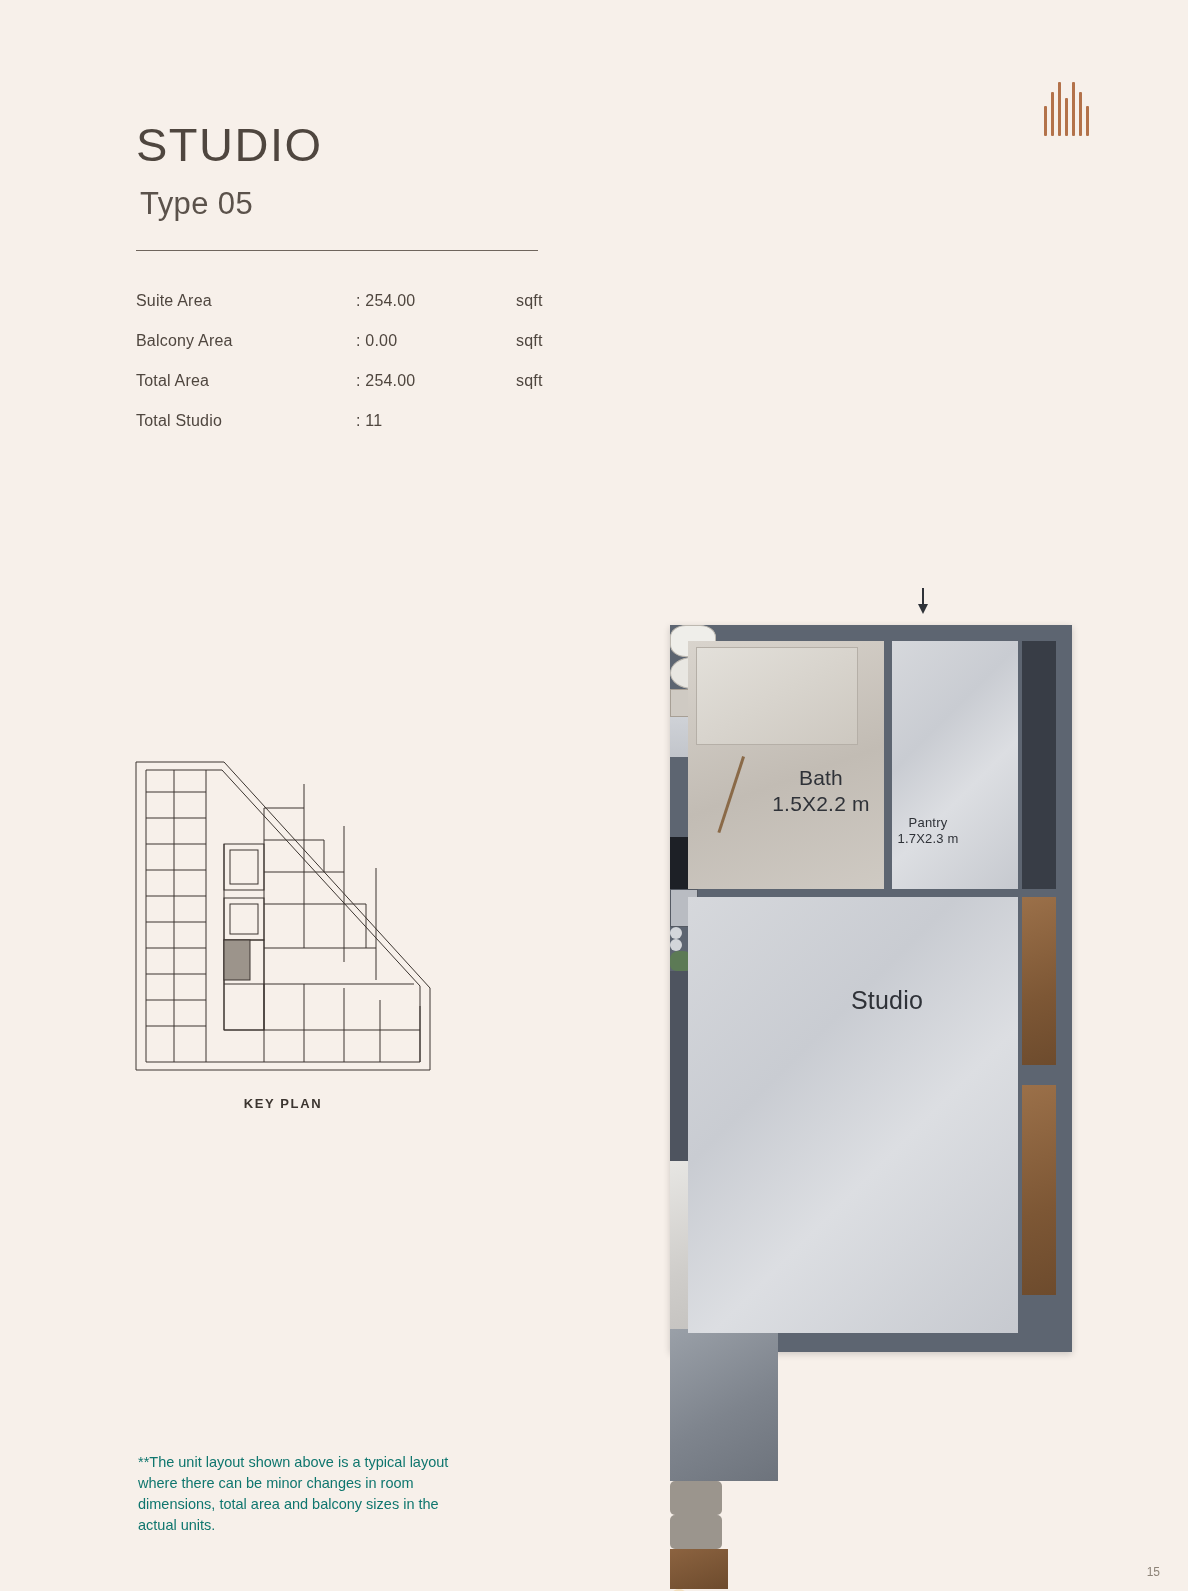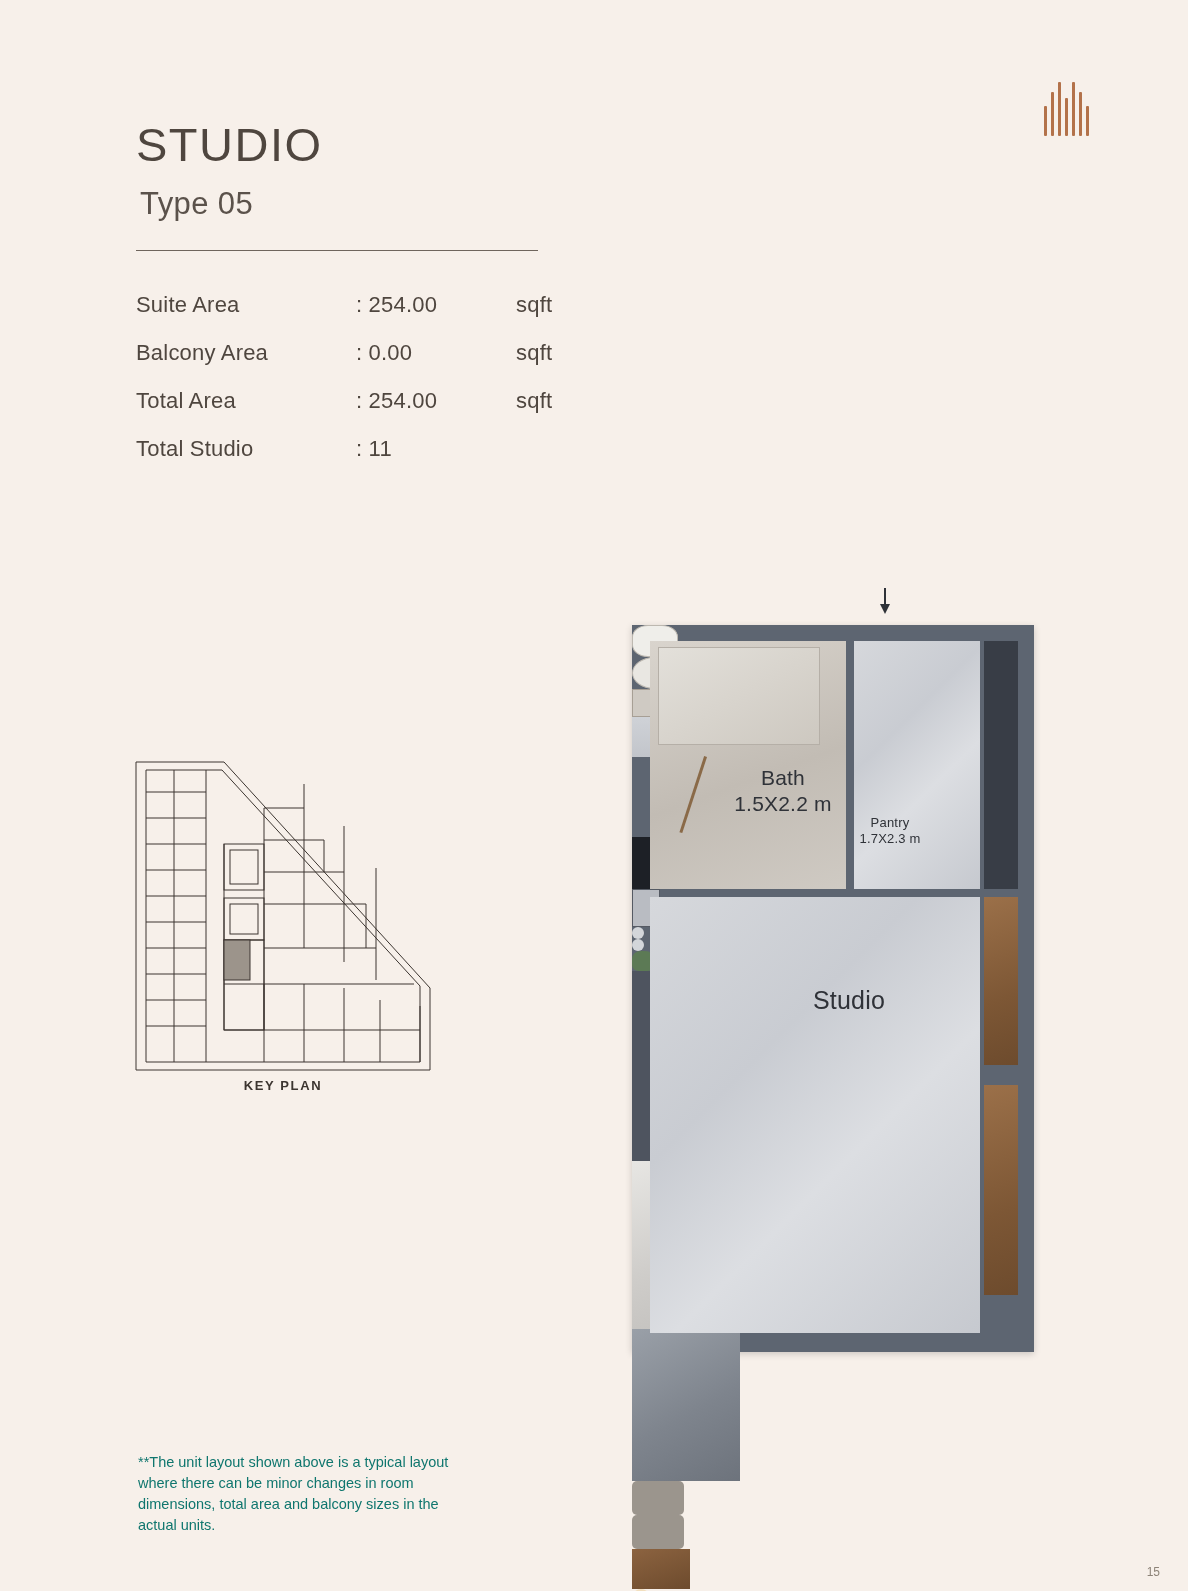--- a/index.html
+++ b/index.html
@@ -63,21 +63,21 @@
 
   
   .spec-table {
     position: absolute;
     left: 136px;
     top: 292px;
     width: 470px;
     border-collapse: collapse;
   }
   .spec-table td {
-    font-size: 22px;
+    font-size: 16px;
     color: #4f463f;
     padding: 0 0 22px 0;
     vertical-align: top;
     letter-spacing: 0.2px;
     white-space: nowrap;
   }
   .spec-label { width: 220px; }
   .spec-value { width: 160px; }
   .spec-unit  { width: 90px; }
 
@@ -87,32 +87,33 @@
     left: 128px;
     top: 748px;
     width: 330px;
   }
   .keyplan-img {
     width: 310px;
     height: 330px;
     display: block;
   }
   .keyplan-caption {
+    margin-top: 18px;
     text-align: center;
     font-size: 13px;
     letter-spacing: 1.6px;
     font-weight: 700;
     color: #3c3530;
     width: 310px;
   }
 
   
   .floorplan {
     position: absolute;
-    left: 632px;
+    left: 670px;
     top: 588px;
     width: 458px;
     height: 770px;
   }
   .entry-arrow {
     position: absolute;
     left: 243px;
     top: 0px;
     width: 20px;
     height: 26px;

